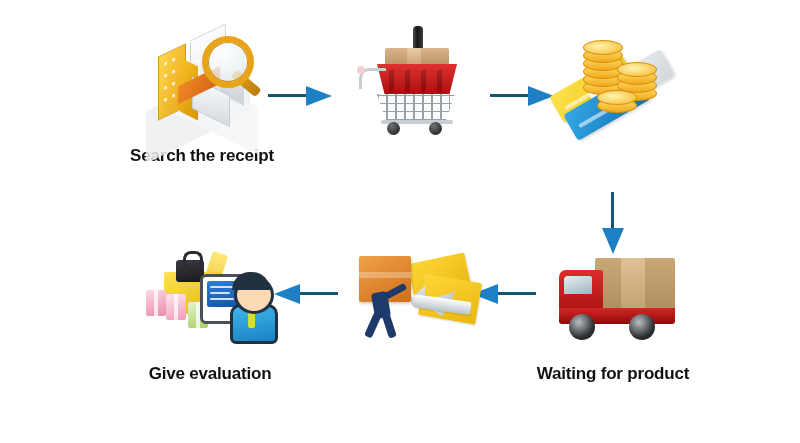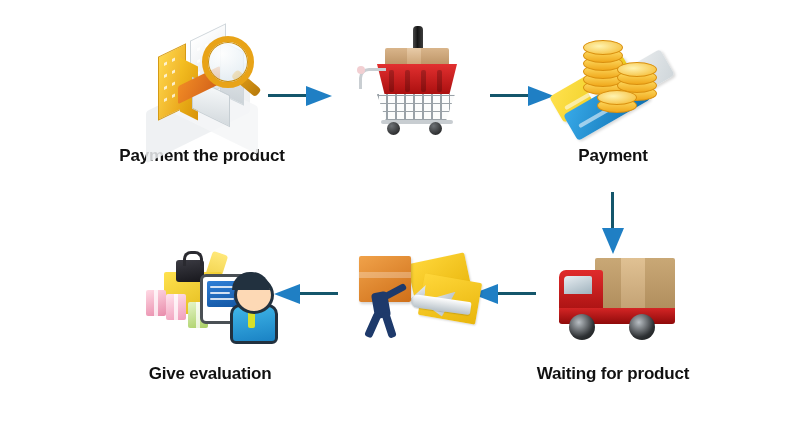--- a/index.html
+++ b/index.html
@@ -207,21 +207,21 @@
           <div class="bld-win" style="left:5px;top:44px;"></div>
           <div class="bld-win" style="left:13px;top:44px;"></div>
         </div>
         <div class="bld-yellow2"></div>
         <div class="house"></div>
         <div class="roof"></div>
         <div class="mag-handle"></div>
         <div class="mag-ring"></div>
       </div>
     </div>
-    <div class="caption">Payment the product</div>
+    <div class="caption">Search the receipt</div>
   </div>
 
   <div class="arrow-h right" style="left:268px;top:84px;">
     <div class="shaft"></div>
     <div class="head"></div>
   </div>
 
   <div class="step" style="left:315px;top:22px;">
     <div class="art">
       <div class="ico-cart">
@@ -270,21 +270,20 @@
             <div class="coin" style="top:22px;"></div>
           <div class="coin" style="top:14px;"></div>
             <div class="coin top" style="top:6px;"></div>
         </div>
         <div class="coins coins-c">
           <div class="coin" style="top:14px;"></div>
             <div class="coin top" style="top:6px;"></div>
         </div>
       </div>
     </div>
-    <div class="caption">Payment</div>
   </div>
 
   <div class="arrow-v" style="left:601px;top:192px;">
     <div class="shaft"></div>
     <div class="head"></div>
   </div>
 
   <div class="step" style="left:513px;top:240px;">
     <div class="art">
       <div class="ico-truck">

